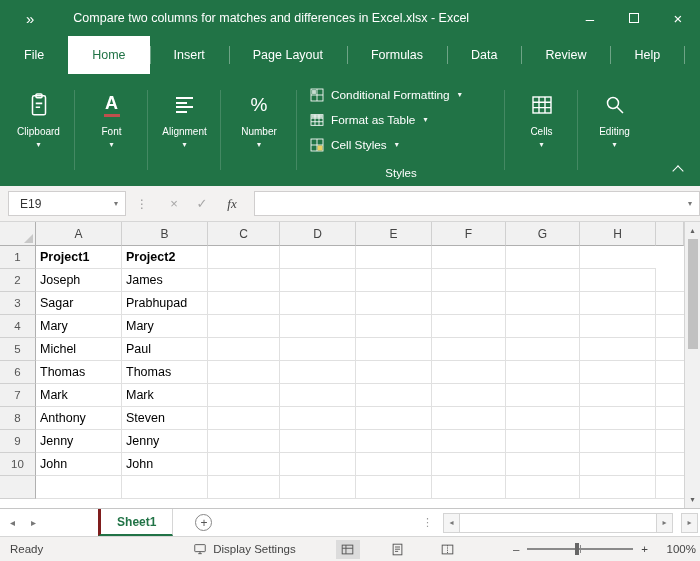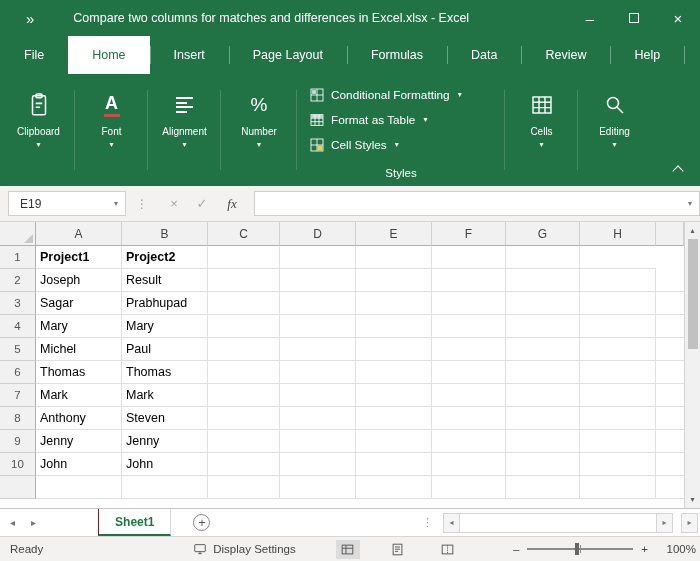--- a/index.html
+++ b/index.html
@@ -70,21 +70,21 @@
   .cell.fill { border-right:none; }
   .grow.first .cell { font-weight:bold; }
   .vscroll { flex:0 0 16px; background:#f1f1f1; border-left:1px solid #d4d4d4; display:flex; flex-direction:column; align-items:center; }
   .vs-btn { height:17px; width:100%; font-size:8px; color:#606060; display:flex; align-items:center; justify-content:center; }
   .vs-thumb { width:10px; height:110px; background:#c1c1c1; }
   .vs-track { flex:1; width:100%; }
 
   
   .sheetbar { flex:0 0 28px; background:#ffffff; border-top:1px solid #c6c6c6; display:flex; align-items:stretch; font-size:12px; color:#555; }
   .snav { display:flex; align-items:center; gap:16px; padding:0 10px; color:#777; font-size:10px; }
-  .sheet-tab { margin-left:52px; padding:0 16px; display:flex; align-items:center; color:#217346; font-weight:bold; border-bottom:2px solid #217346; border-left:1px solid #7f1d1d; border-right:1px solid #d6d6d6; background:#fff; }
+  .sheet-tab { margin-left:52px; padding:0 16px; display:flex; align-items:center; color:#217346; font-weight:bold; border-bottom:2px solid #217346; border-left:3px solid #7f1d1d; border-right:1px solid #d6d6d6; background:#fff; }
   .add-sheet { width:17px; height:17px; border:1px solid #888; border-radius:50%; display:flex; align-items:center; justify-content:center; font-size:12px; color:#555; align-self:center; margin-left:22px; line-height:1; }
   .sb-spacer { flex:1; }
   .sb-dots { align-self:center; color:#999; margin-right:10px; font-size:11px; }
   .hscroll { display:flex; align-items:center; align-self:center; height:20px; }
   .hs-btn { width:17px; height:20px; border:1px solid #d4d4d4; background:#f5f5f5; color:#777; font-size:8px; display:flex; align-items:center; justify-content:center; }
   .hs-track { width:196px; height:20px; border-top:1px solid #d4d4d4; border-bottom:1px solid #d4d4d4; background:#fff; }
   .hs-corner { margin:0 2px 0 8px; }
 
   
   .statusbar { flex:0 0 25px; background:#f3f2f1; border-top:1px solid #d6d6d6; display:flex; align-items:center; font-size:11.5px; color:#444; }
@@ -285,21 +285,21 @@
             <div class="cell"></div>
             <div class="cell"></div>
             <div class="cell"></div>
             <div class="cell"></div>
             <div class="cell"></div>
             <div class="cell fill"></div>
           </div>
           <div class="grow">
             <div class="rnum">2</div>
             <div class="cell">Joseph</div>
-            <div class="cell">Result</div>
+            <div class="cell">James</div>
             <div class="cell"></div>
             <div class="cell"></div>
             <div class="cell"></div>
             <div class="cell"></div>
             <div class="cell"></div>
             <div class="cell"></div>
             <div class="cell fill"></div>
           </div>
           <div class="grow">
             <div class="rnum">3</div>

